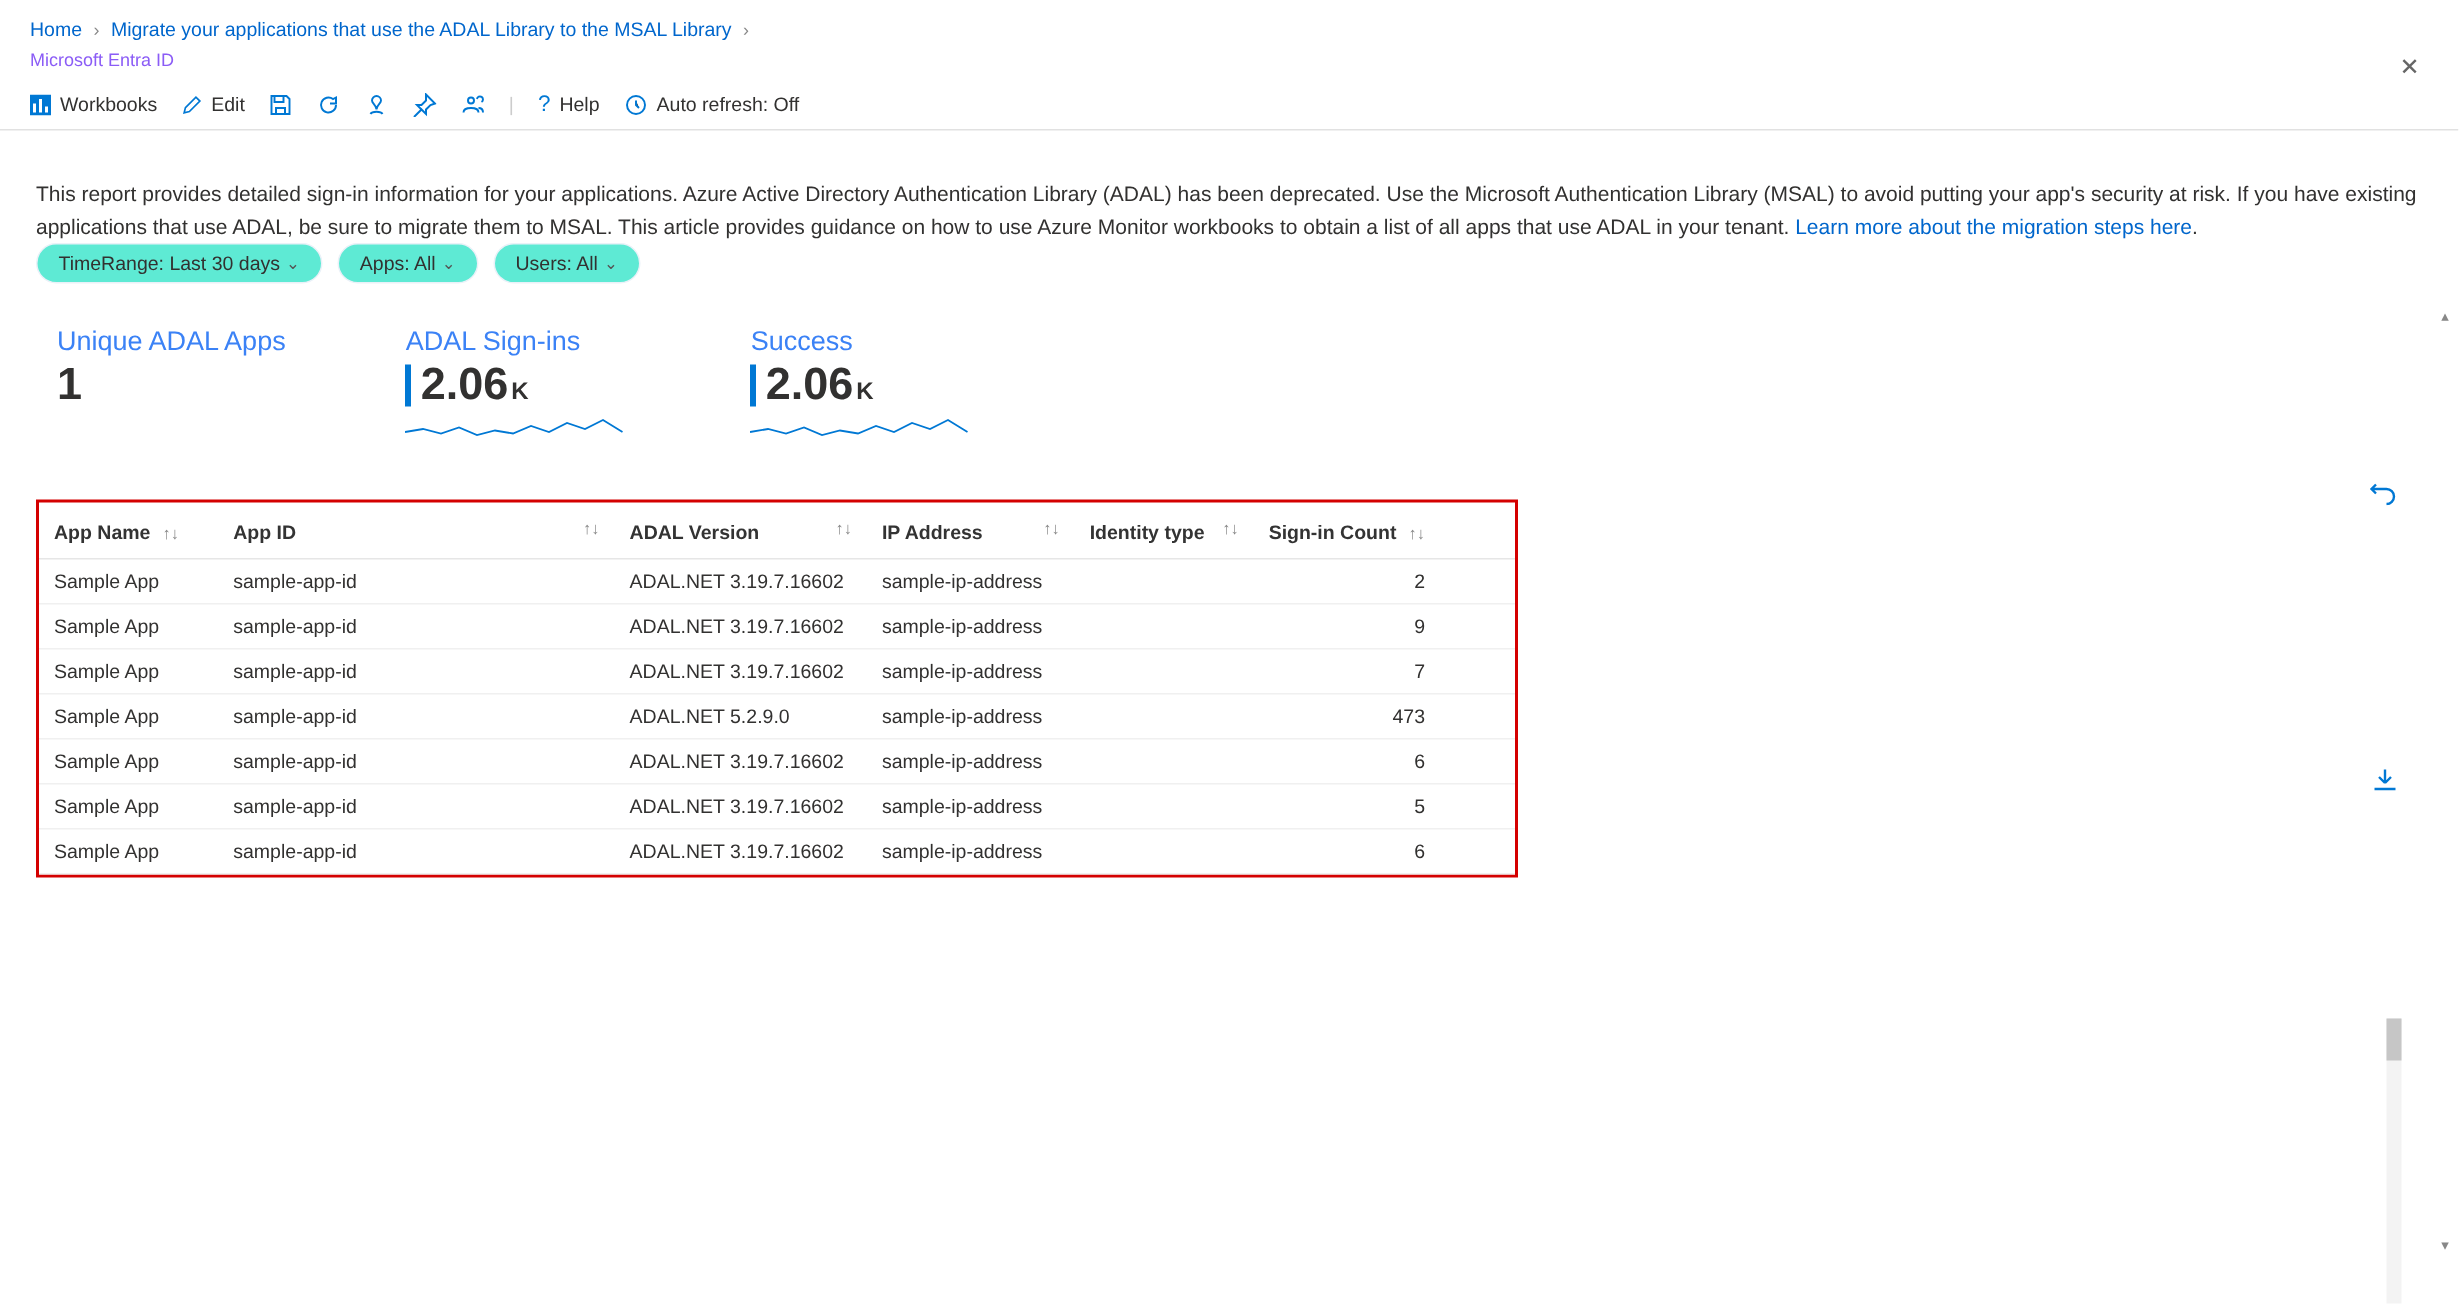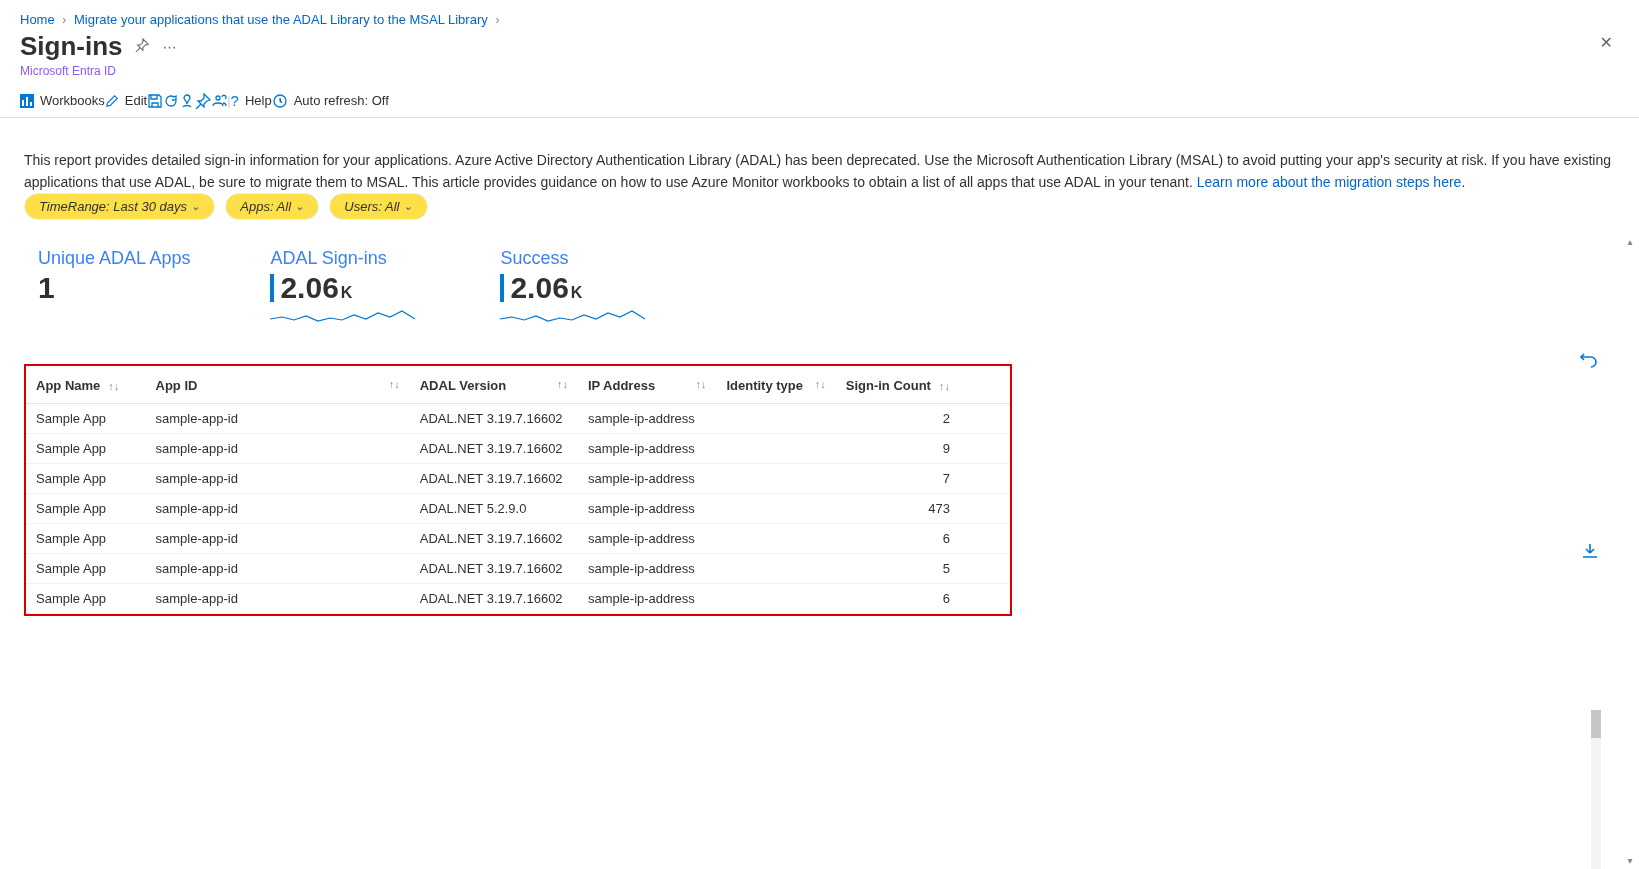--- a/index.html
+++ b/index.html
@@ -62,20 +62,21 @@
   }
   .subtitle {
     font-size: 12px;
     color: #8b5cf6;
     margin-top: 2px;
   }
   
   .toolbar {
     display: flex;
     align-items: center;
+    gap: 16px;
     padding: 8px 20px;
     border-bottom: 1px solid #e1e1e1;
   }
   .toolbar-item {
     display: inline-flex;
     align-items: center;
     gap: 6px;
     color: #323130;
     font-size: 13px;
     cursor: pointer;
@@ -111,31 +112,30 @@
   }
   .desc a { color:#0066cc; text-decoration:none; }
 
   
   .filters {
     display: flex;
     gap: 10px;
     margin-bottom: 28px;
   }
   .pill {
-    background:#fde047;
+    background:#5eead4;
     border: 1px solid #eaf1f8;
     border-radius: 16px;
     padding: 5px 14px;
     font-size: 13px;
     color:#323130;
     display:inline-flex;
     align-items:center;
     gap:4px;
     cursor:pointer;
-    font-style:italic;
   }
   .pill .chev { font-size:11px; color:#555; }
 
   .section-label {
     font-size: 13.5px;
     margin: 0 0 22px 0;
     padding-left:0;
   }
 
   
@@ -255,29 +255,20 @@
 <div class="app">
 
   <div class="breadcrumb">
     <a href="#">Home</a>
     <span class="sep">›</span>
     <a href="#">Migrate your applications that use the ADAL Library to the MSAL Library</a>
     <span class="sep">›</span>
   </div>
 
   <div class="page-header">
-    <div class="page-title-row">
-      <h1 class="page-title">Sign-ins</h1>
-      <span class="header-icon">
-        <svg width="14" height="14" viewBox="0 0 16 16">
-            <path fill="none" stroke="currentColor" stroke-width="1.2" d="M9 1l6 6-3 1-3 3 0 3-3-3-5 5 5-5-3-3 3 0 3-3z"></path>
-          </svg>
-      </span>
-      <span class="header-icon">⋯</span>
-    </div>
     <div class="subtitle">Microsoft Entra ID</div>
     <span class="header-close">✕</span>
   </div>
 
   <div class="toolbar">
     <span class="toolbar-item">
       <span class="ticon">
         <svg width="14" height="14" viewBox="0 0 14 14">
             <rect x="0" y="0" width="14" height="14" fill="#0078d4"></rect>
             <rect x="2" y="6" width="2" height="6" fill="#fff"></rect>

